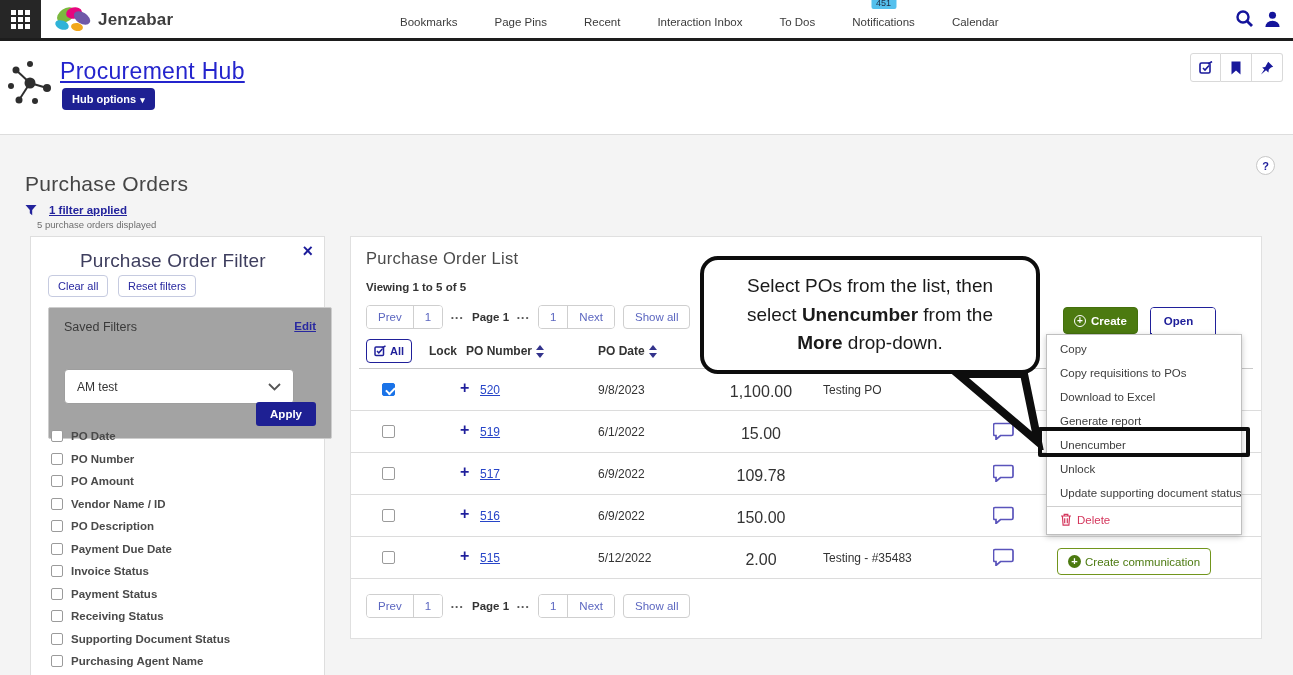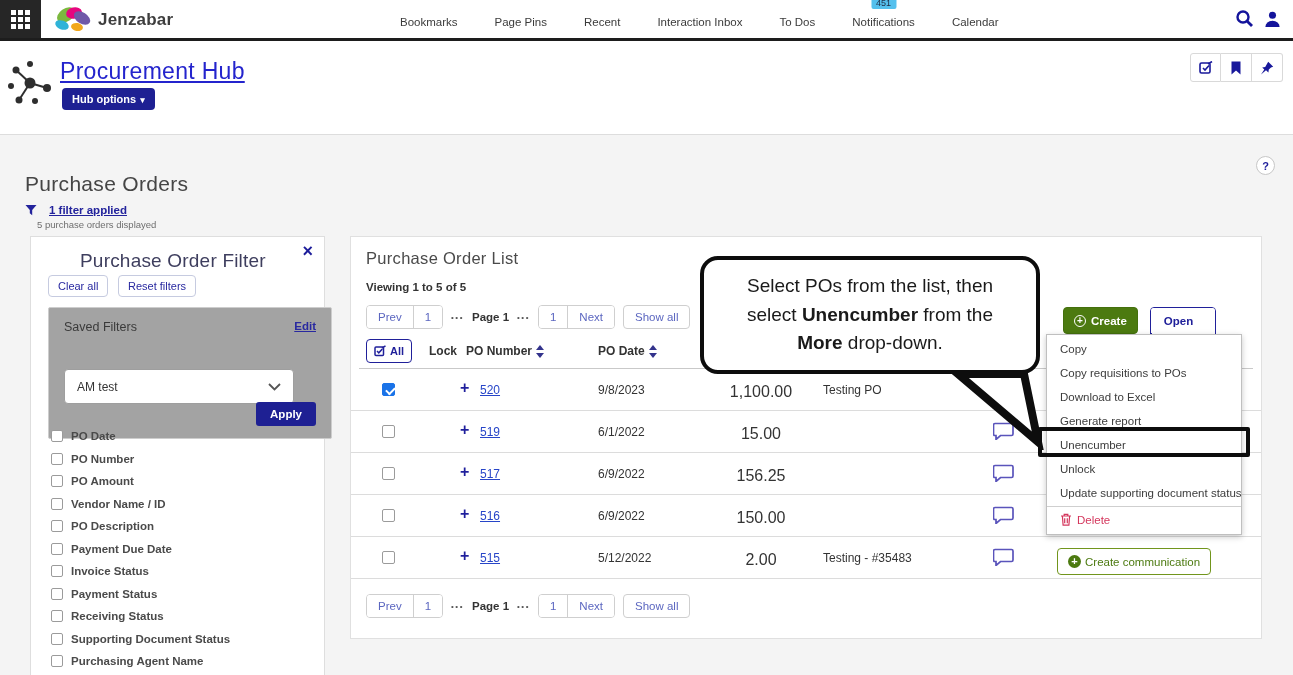--- a/index.html
+++ b/index.html
@@ -334,21 +334,21 @@
           <span class="c-amt">15.00</span>
           <span class="c-comment"><svg width="21" height="18" viewBox="0 0 21 18">
               <path d="M2.5 1.5 h16 a1.5 1.5 0 0 1 1.5 1.5 v9 a1.5 1.5 0 0 1 -1.5 1.5 h-11 l-4.5 4 v-4 h-1 a1.5 1.5 0 0 1 -1.5 -1.5 v-9 a1.5 1.5 0 0 1 1.5 -1.5 z" fill="#fff" stroke="#5a54bb" stroke-width="1.7"></path>
             </svg></span>
         </div>
         <div class="porow">
           <div class="cb c-cb"></div>
           <span class="c-plus">+</span>
           <a class="c-num">517</a>
           <span class="c-date">6/9/2022</span>
-          <span class="c-amt">156.25</span>
+          <span class="c-amt">109.78</span>
           <span class="c-comment"><svg width="21" height="18" viewBox="0 0 21 18">
               <path d="M2.5 1.5 h16 a1.5 1.5 0 0 1 1.5 1.5 v9 a1.5 1.5 0 0 1 -1.5 1.5 h-11 l-4.5 4 v-4 h-1 a1.5 1.5 0 0 1 -1.5 -1.5 v-9 a1.5 1.5 0 0 1 1.5 -1.5 z" fill="#fff" stroke="#5a54bb" stroke-width="1.7"></path>
             </svg></span>
         </div>
         <div class="porow">
           <div class="cb c-cb"></div>
           <span class="c-plus">+</span>
           <a class="c-num">516</a>
           <span class="c-date">6/9/2022</span>
           <span class="c-amt">150.00</span>

